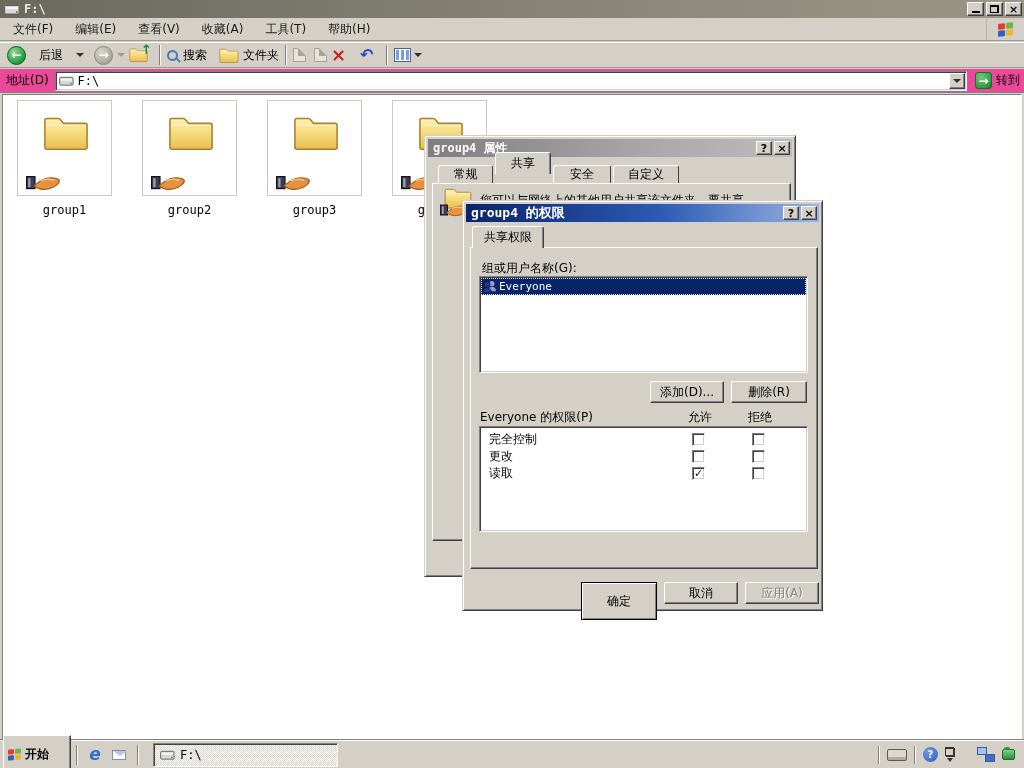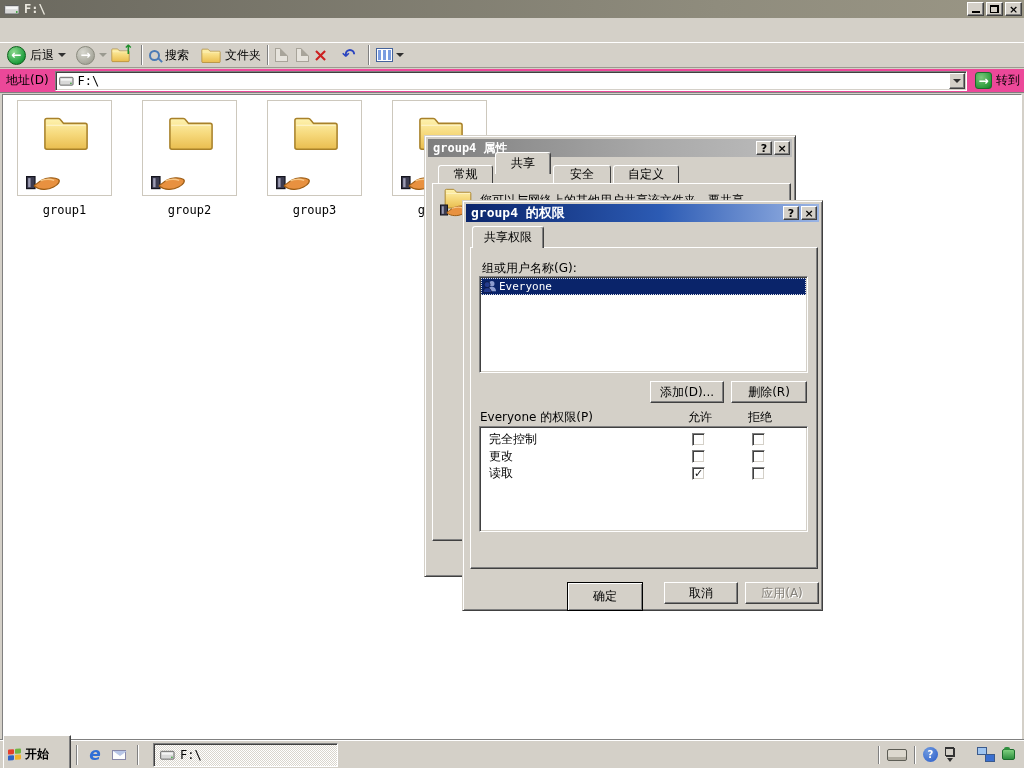--- a/index.html
+++ b/index.html
@@ -43,21 +43,21 @@
 
   .mw-toolbar { position:absolute; left:0; top:42px; right:0; height:26px; display:flex; align-items:center;
       padding-left:7px; border-top:1px solid #fff; border-bottom:1px solid #9c9a90; background:#d4d0c8; }
   .tb-sep { width:2px; height:20px; background:linear-gradient(90deg,#808080 1px,#fff 1px); margin:0 6px; }
   .nav-circle { width:19px; height:19px; border-radius:50%; display:flex; align-items:center; justify-content:center;
       color:#fff; font-weight:bold; font-size:12px; line-height:1; }
   .nav-back { background:radial-gradient(circle at 35% 30%,#8fd98f,#1f9f3f 70%,#0c6e1c); border:1px solid #0a601a; }
   .nav-fwd  { background:radial-gradient(circle at 35% 30%,#d8d8d0,#a8a89c 70%,#8c8c80); border:1px solid #8a8a7e; }
   .dd-arrow { width:0; height:0; border-left:4px solid transparent; border-right:4px solid transparent; border-top:4px solid #303030; }
   .dd-arrow.lite { border-top-color:#9a9a90; }
-  .tb-label { margin:0 4px; }
+  .tb-label { margin:0 13px; }
   .search-glyph { position:relative; width:11px; height:11px; border:2px solid #4a7ab5; border-radius:50%; margin-right:5px; }
   .search-glyph::after { content:""; position:absolute; width:6px; height:2px; background:#4a7ab5; transform:rotate(45deg); right:-5px; bottom:-2px; }
   .gray-page { width:13px; height:14px; background:#e6e3dc; border:1px solid #a8a49a; position:relative; }
   .gray-page::after { content:""; position:absolute; right:-1px; top:-1px; border:4px solid #d4d0c8; border-left-color:#a8a49a; border-bottom-color:#a8a49a; }
   .x-del { color:#cc2020; font-weight:bold; font-size:18px; line-height:1; margin:0 8px 0 4px; }
   .undo-glyph { color:#2a44c0; font-weight:bold; font-size:16px; line-height:1; margin:0 6px; }
   .views-glyph { width:17px; height:14px; background:#fff; border:1px solid #44639c; padding:1px; margin-right:3px; }
   .views-glyph div { width:100%; height:100%; background:repeating-linear-gradient(90deg,#7a9ce0 0 3px,#fff 3px 5px); }
   .up-icon { position:relative; width:20px; height:19px; margin:0 4px; }
   .up-icon .arr { position:absolute; right:-3px; top:-4px; color:#1e8f2e; font-weight:bold; font-size:13px; }
@@ -189,20 +189,36 @@
           </span>
         <span class="cap-btn">
             <span class="glyph-restore"></span>
           </span>
         <span class="cap-btn">
             <span>×</span>
           </span>
       </span>
     </div>
 
+    <div class="mw-menubar">
+      <span class="menu-item">文件(F)</span>
+      <span class="menu-item">编辑(E)</span>
+      <span class="menu-item">查看(V)</span>
+      <span class="menu-item">收藏(A)</span>
+      <span class="menu-item">工具(T)</span>
+      <span class="menu-item">帮助(H)</span>
+      <span class="menu-logo">
+        <span class="winflag">
+            <span class="wf-r"></span>
+            <span class="wf-g"></span>
+            <span class="wf-b"></span>
+            <span class="wf-y"></span>
+          </span>
+      </span>
+    </div>
 
     <div class="mw-toolbar">
       <span style="display:flex;align-items:center">
         <span class="nav-circle nav-back">
             <span>←</span>
           </span>
         <span class="tb-label">后退</span>
         <span class="dd-arrow"></span>
       </span>
       <span style="display:flex;align-items:center;margin-left:10px">
@@ -400,21 +416,21 @@
           <span class="cb perm-cb-deny"></span>
         </div>
         <div class="perm-row">
           <span class="perm-name">读取</span>
           <span class="cb perm-cb-allow">✓</span>
           <span class="cb perm-cb-deny"></span>
         </div>
       </div>
     </div>
 
-    <div class="btn3d default" style="position:absolute;left:104px;top:381px;width:76px;height:29px">
+    <div class="btn3d default" style="position:absolute;left:118px;top:381px;width:76px;height:38px">
         <span>确定</span>
       </div>
     <div class="btn3d" style="position:absolute;left:201px;top:381px;width:74px;height:22px">
         <span>取消</span>
       </div>
     <div class="btn3d disabled" style="position:absolute;left:282px;top:381px;width:74px;height:22px">
         <span>应用(A)</span>
       </div>
   </div>
 

